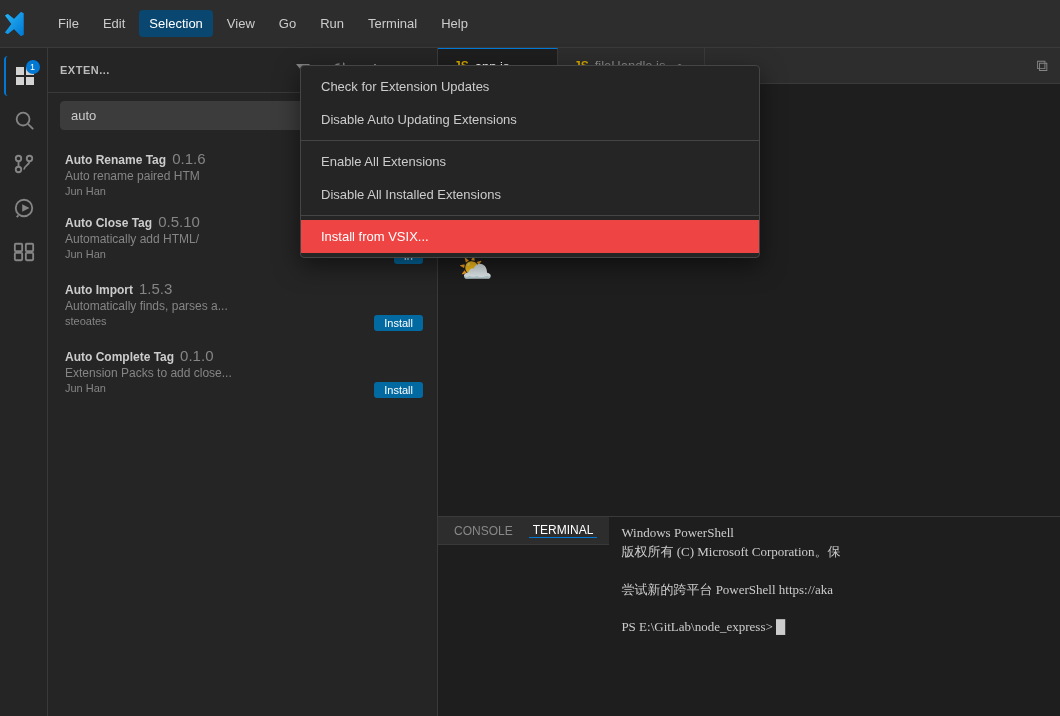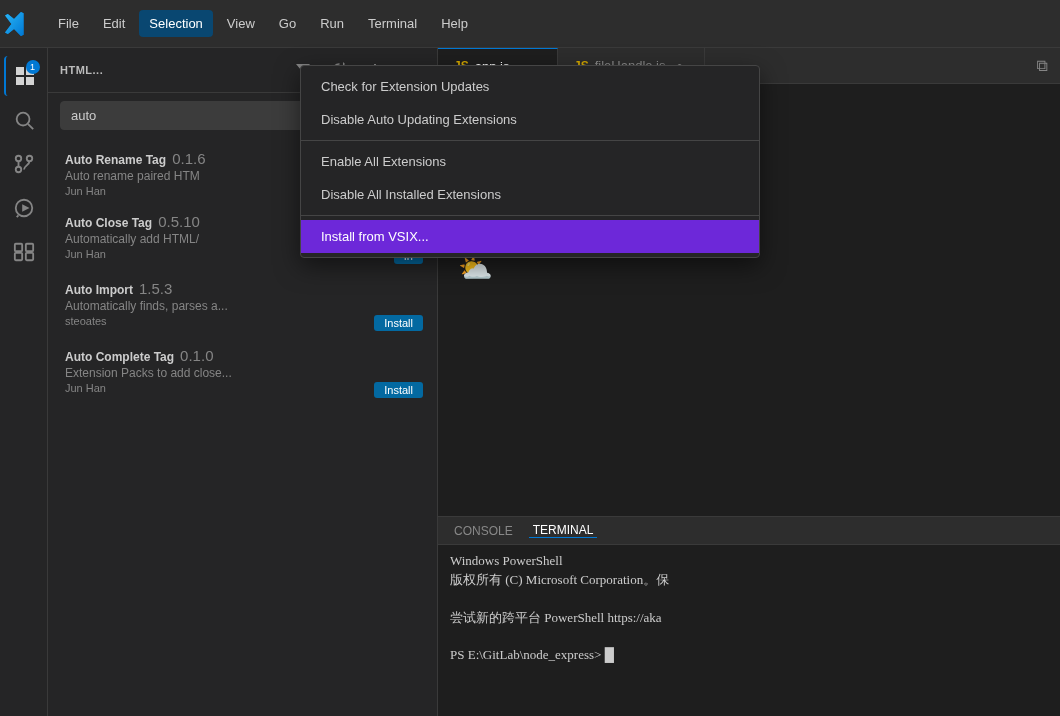--- a/index.html
+++ b/index.html
@@ -244,21 +244,21 @@
       font-weight: 600;
       overflow: hidden;
     }
 
     
     .terminal-area {
       height: 200px;
       background: #1e1e1e;
       border-top: 1px solid #3a3a3a;
       display: flex;
-      flex-direction: column;
+      flex-direction: row;
     }
     .terminal-tabs {
       display: flex;
       align-items: center;
       background: #2d2d2d;
       height: 28px;
       padding: 0 12px;
       gap: 12px;
       border-bottom: 1px solid #3a3a3a;
     }
@@ -295,21 +295,21 @@
       z-index: 100;
       padding: 4px 0;
     }
     .dropdown-item {
       padding: 9px 20px;
       font-size: 13px;
       color: #cccccc;
       cursor: pointer;
     }
     .dropdown-item.highlighted {
-      background: #6d28d9;
+      background: #ef4444;
       color: #ffffff;
     }
     .dropdown-separator {
       height: 1px;
       background: #454545;
       margin: 4px 0;
     }
   </style>
 </head>
 <body>
@@ -378,21 +378,21 @@
         <rect x="2" y="3" width="8" height="8" rx="1"></rect>
         <rect x="14" y="3" width="8" height="8" rx="1"></rect>
         <rect x="2" y="13" width="8" height="8" rx="1"></rect>
         <rect x="14" y="13" width="8" height="8" rx="1"></rect>
       </svg>
     </div>
   </div>
 
   <div class="sidebar">
     <div class="sidebar-header">
-      <span class="sidebar-title">HTML...</span>
+      <span class="sidebar-title">EXTEN...</span>
       <div class="sidebar-action">
         <svg width="16" height="16" viewBox="0 0 16 16" fill="currentColor">
           <path d="M1 2h14l-5 6v5l-4-2V8z"></path>
         </svg>
       </div>
       <div class="sidebar-action">
         <svg width="16" height="16" viewBox="0 0 16 16" fill="none" stroke="currentColor" stroke-width="1.5">
           <path d="M14 8A6 6 0 1 1 8 2" stroke-linecap="round"></path>
           <polyline points="12,0 14,2 12,4" fill="currentColor" stroke="none"></polyline>
         </svg>

